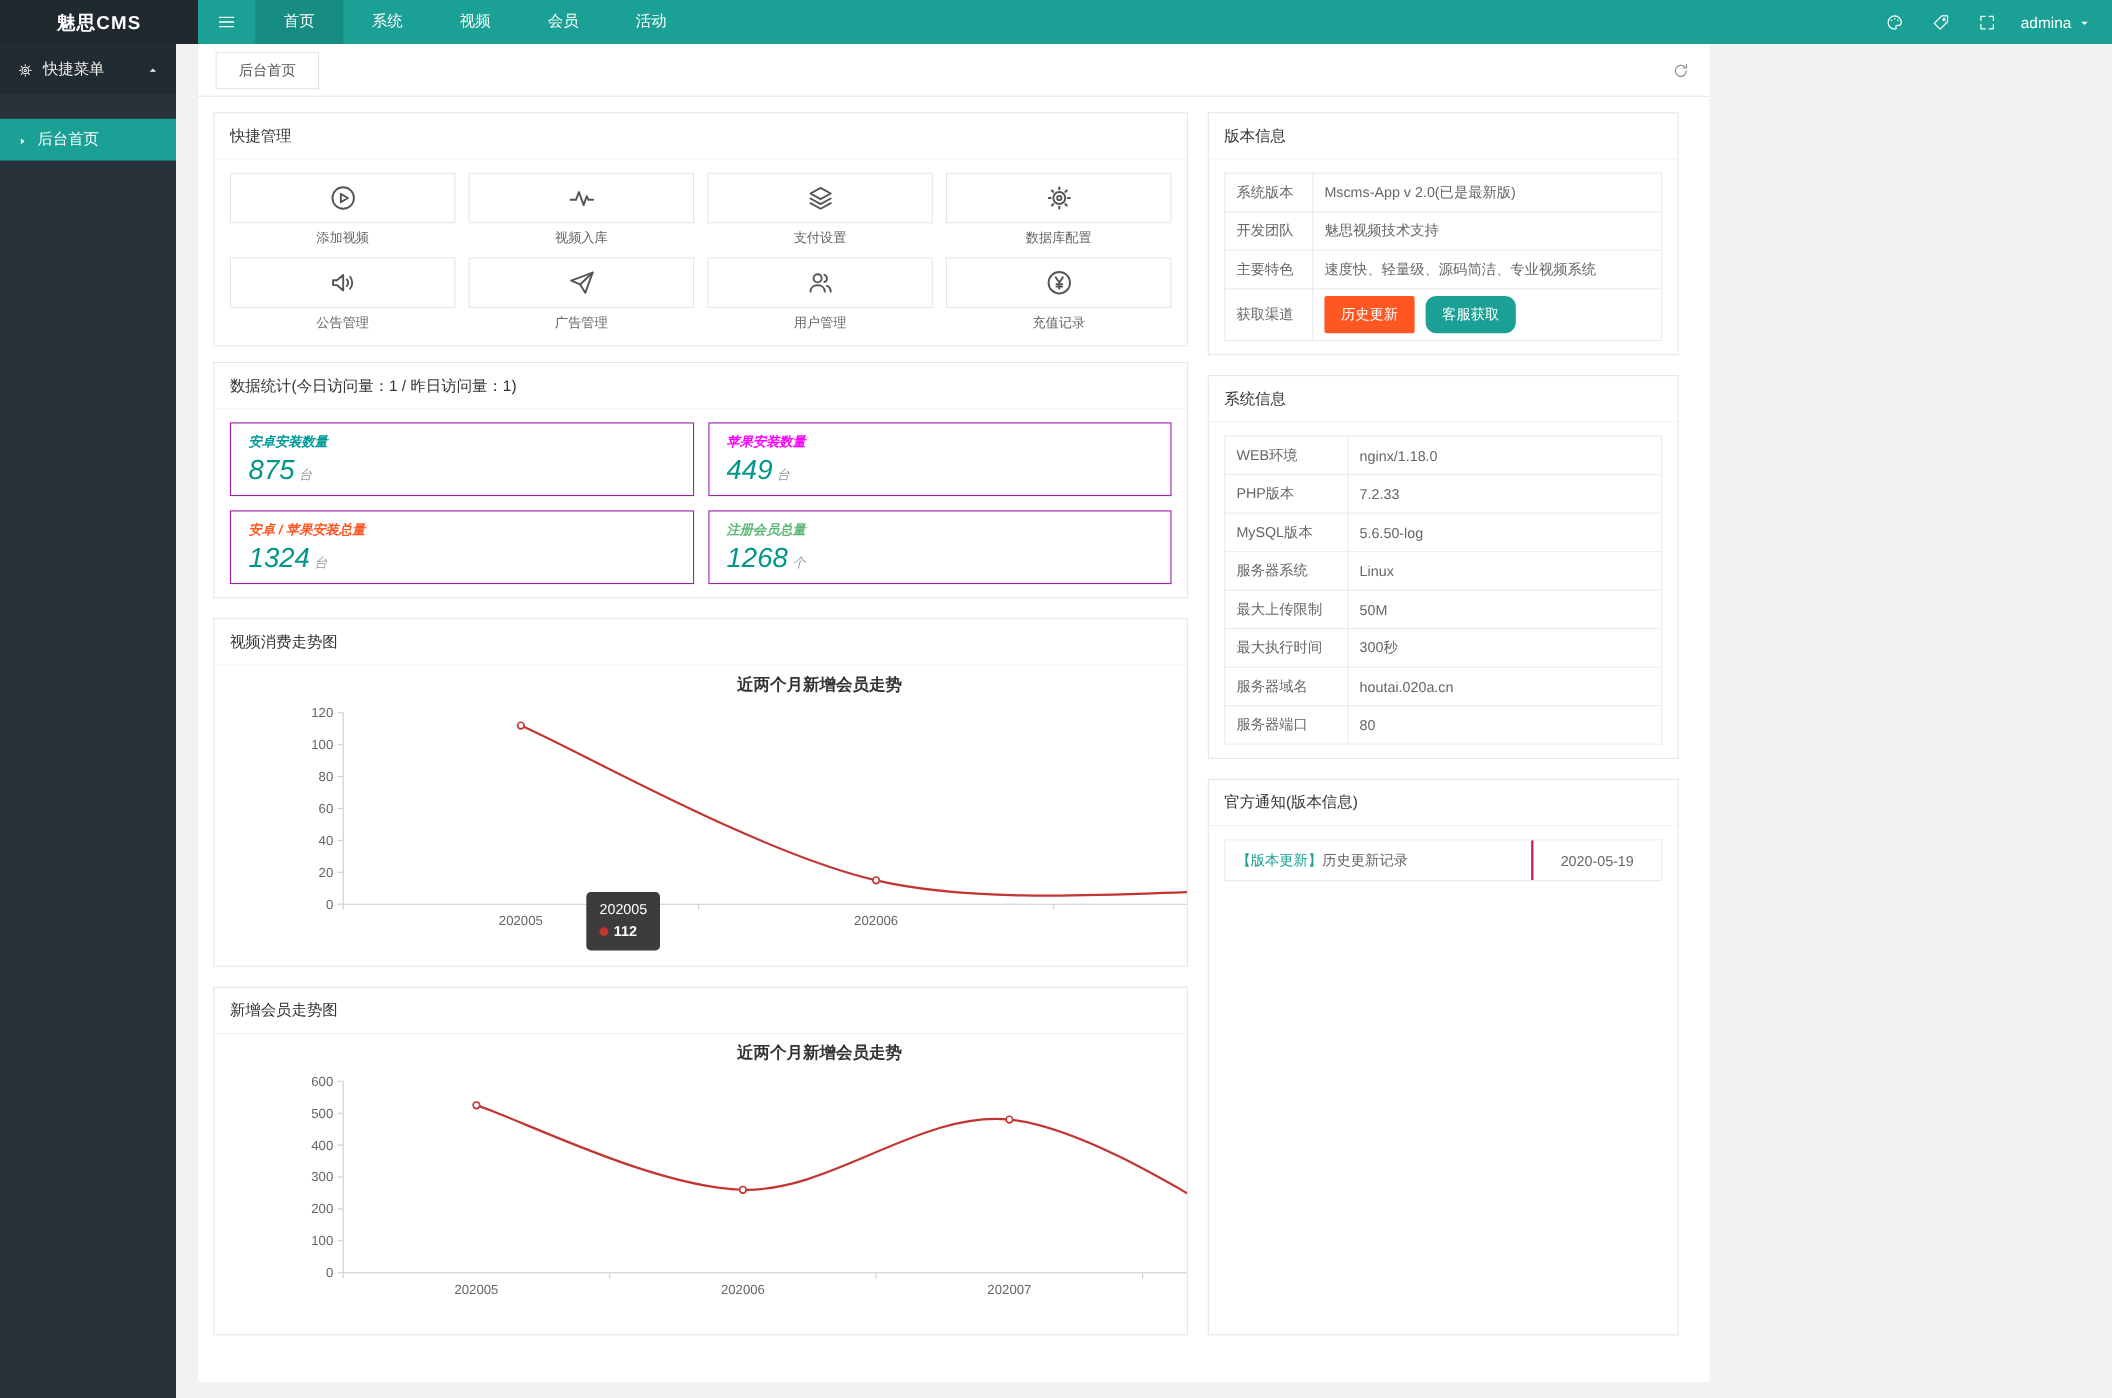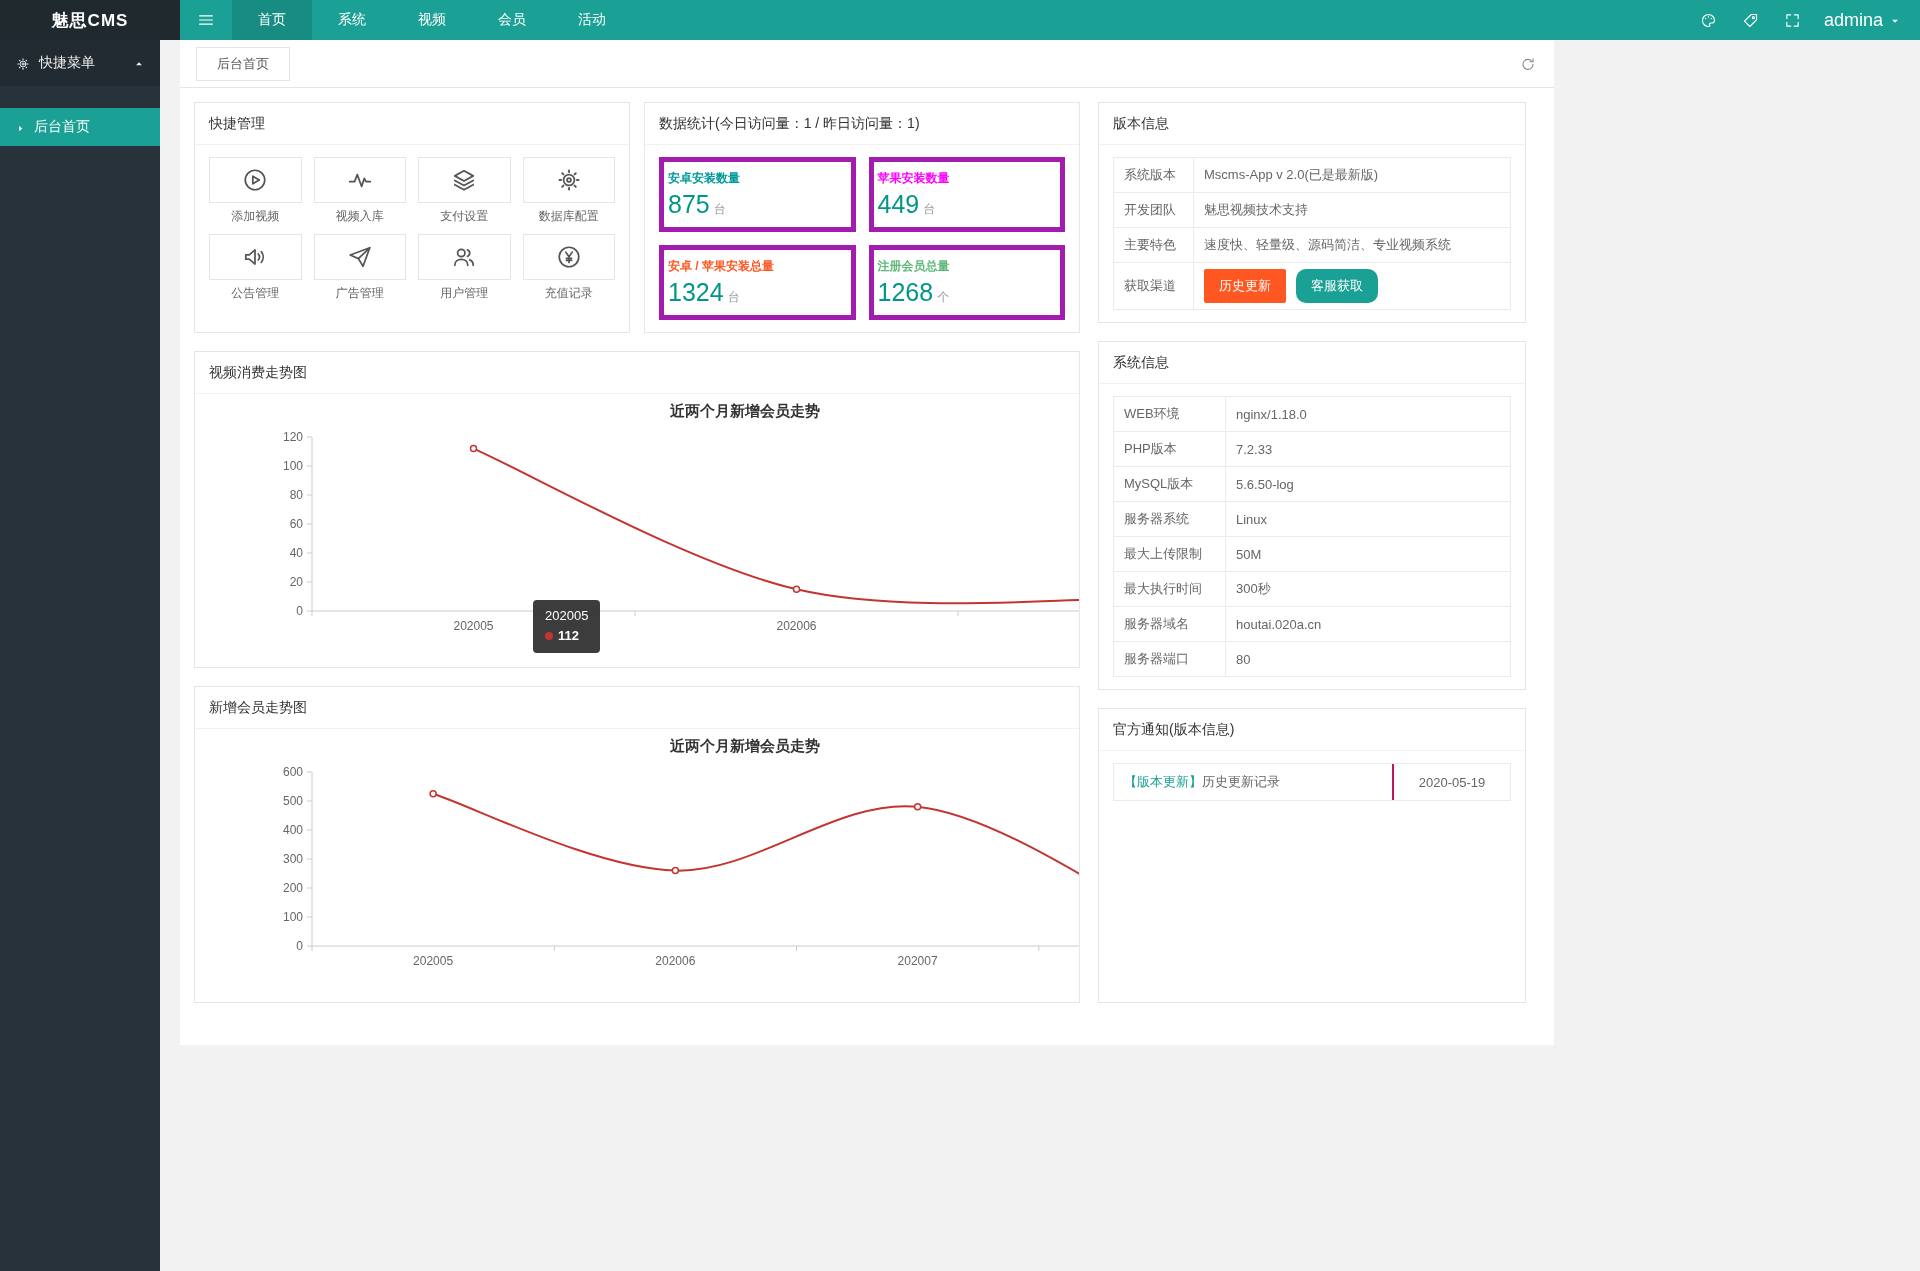--- a/index.html
+++ b/index.html
@@ -14,21 +14,21 @@
   .header { position:absolute; top:0; left:0; width:1920px; height:40px;
             background:#1aa094; display:flex; align-items:stretch; z-index:20; }
   .logo { width:180px; background:#20292e; color:#fff; font-weight:bold; font-size:17px;
           display:flex; align-items:center; justify-content:center; letter-spacing:1px; }
   .burger { width:52px; display:flex; align-items:center; justify-content:center; color:#fff; cursor:pointer; }
   .nav-menu { display:flex; align-items:stretch; }
   .nav-item { padding:0 26px; display:flex; align-items:center; color:#fff; font-size:14px; cursor:pointer; }
   .nav-item.active { background:rgba(0,0,0,0.12); }
   .header-right { margin-left:auto; display:flex; align-items:stretch; }
   .hicon { width:42px; display:flex; align-items:center; justify-content:center; color:#fff; cursor:pointer; }
-  .user { color:#fff; padding:0 20px 0 10px; display:flex; align-items:center; gap:7px; cursor:pointer; font-size:18px; }
+  .user { color:#fff; padding:0 20px 0 10px; display:flex; align-items:center; gap:7px; cursor:pointer; font-size:14px; }
 
   
   .sidebar { position:absolute; top:40px; left:0; width:160px; height:1231px; background:#28323a; z-index:10; }
   .side-group { height:46px; display:flex; align-items:center; padding:0 16px; gap:9px;
                 color:#f0f0f0; font-size:14px; cursor:pointer; background:#222b31; }
   .side-group .spacer { margin-left:auto; }
   .side-list { padding-top:22px; }
   .side-item { height:38px; display:flex; align-items:center; gap:9px; padding:0 16px;
                color:#fff; font-size:14px; cursor:pointer; }
   .side-item.active { background:#1aa094; }
@@ -38,37 +38,37 @@
   .frame { width:1374px; background:#fff; }
   .tabstrip { height:48px; background:#fff; border-bottom:1px solid #e6e6e6;
               display:flex; align-items:flex-end; padding-left:16px; position:relative; }
   .tab { height:34px; margin-bottom:6px; padding:0 20px; display:flex; align-items:center;
          font-size:13px; color:#555; background:#fff; border:1px solid #e4e4e4; cursor:pointer; }
   .refresh { position:absolute; right:18px; top:50%; transform:translateY(-50%); color:#8a8a8a; cursor:pointer; }
 
   .pagebody { padding:14px 14px 42px; display:flex; gap:18px; background:#fff; align-items:stretch; }
   .col-left { width:886px; display:flex; flex-direction:column; gap:18px; }
   .col-right { width:428px; display:flex; flex-direction:column; gap:18px; }
-  .row1 { display:flex; gap:14px; }
+  .row1 { display:flex; gap:14px;flex-direction:column; }
   .row1 .card { flex:1; }
 
   .card { background:#fff; border:1px solid #e6e6e6; }
   .card-head { height:42px; display:flex; align-items:center; padding:0 14px;
                font-size:14px; color:#333; border-bottom:1px solid #f2f2f2; }
   .card-body { padding:12px 14px; }
 
   
   .quick-grid { display:grid; grid-template-columns:repeat(4,1fr); gap:9px 12px; }
   .quick-item { text-align:center; cursor:pointer; }
   .quick-box { border:1px solid #e6e6e6; height:46px; display:flex; align-items:center; justify-content:center; color:#555; }
   .quick-label { margin-top:5px; font-size:12px; color:#666; }
 
   
   .stats-grid { display:grid; grid-template-columns:1fr 1fr; gap:13px; }
-  .stat-box { border:5px solid #a21caf; padding:8px 4px; min-height:60px; }
+  .stat-box { border:1px solid #a21caf; padding:8px 16px; min-height:60px;font-style:italic; }
   .stat-label { font-size:12px; font-weight:bold; margin-bottom:3px; }
   .stat-num { font-size:25px; }
   .stat-unit { font-size:12px; color:#999; margin-left:4px; }
 
   
   .info-table { width:100%; border-collapse:collapse; }
   .info-table td { border:1px solid #ebebeb; padding:8px 10px; font-size:13px; color:#666; }
   .info-table td.lbl { width:80px; }
   .system-card .info-table td.lbl { width:112px; }
   .btn-cell { padding:6px 10px !important; }

